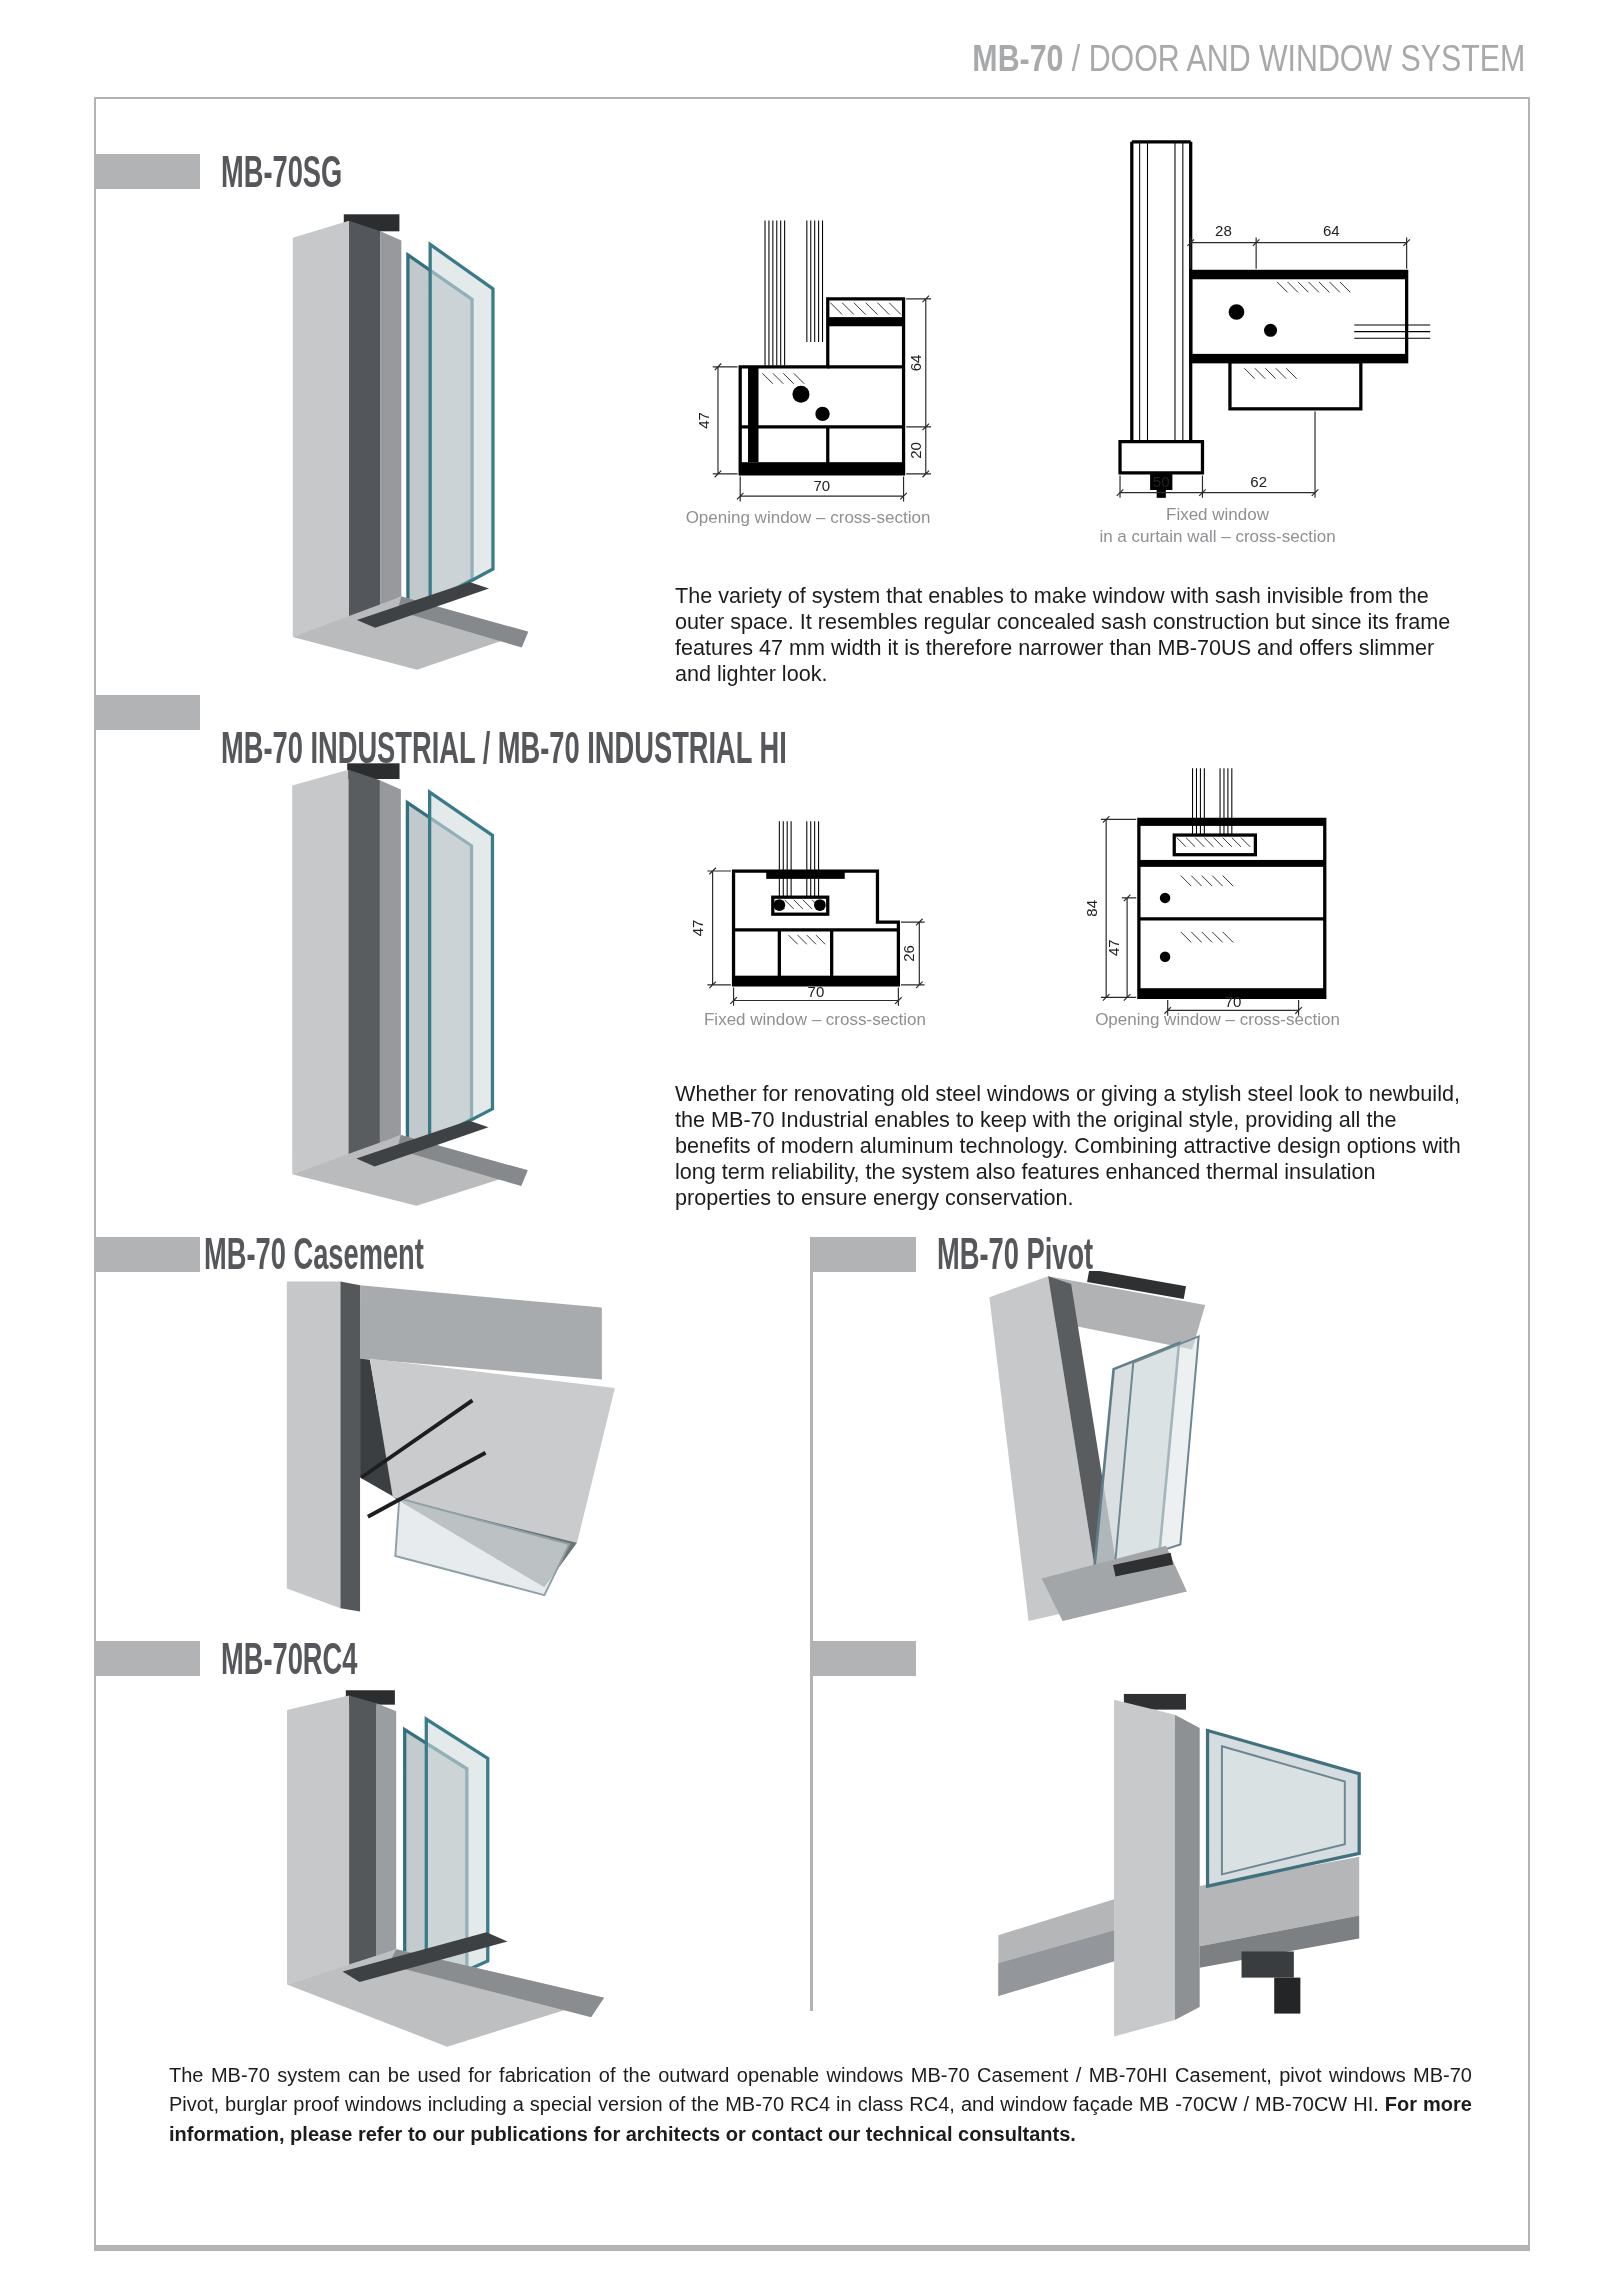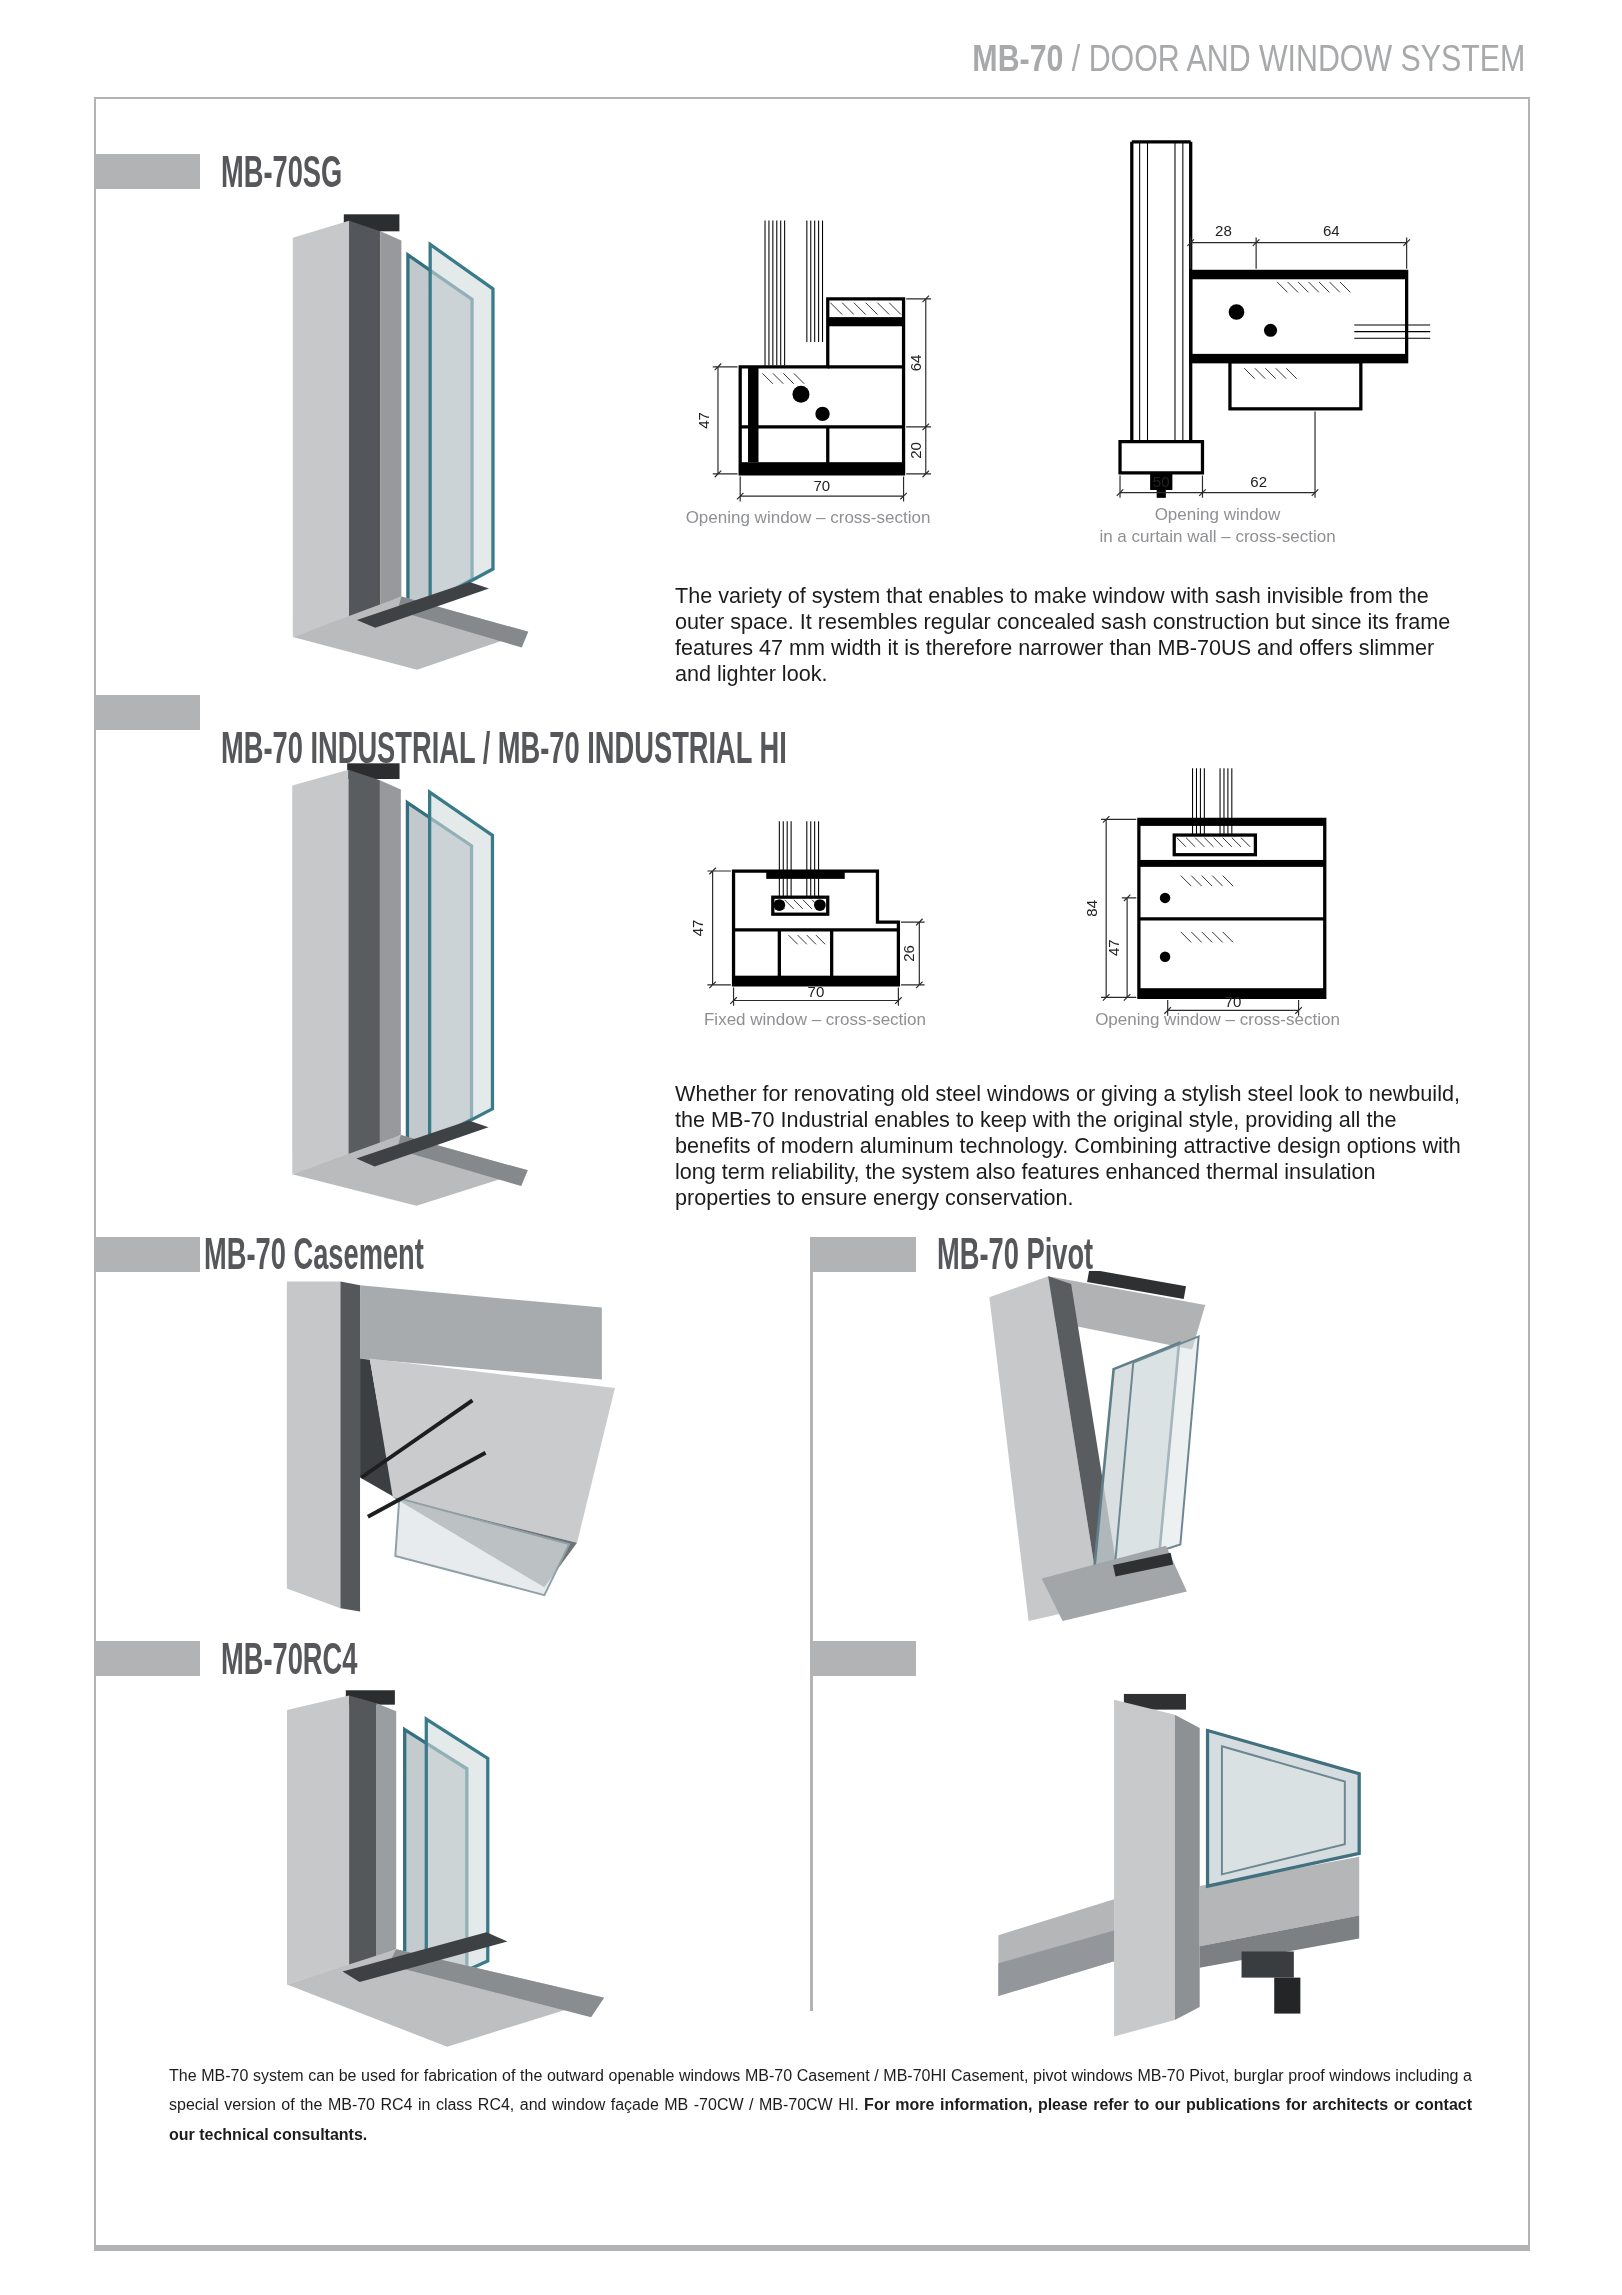--- a/index.html
+++ b/index.html
@@ -14,21 +14,21 @@
          border:2.6px solid #b1b3b5;border-bottom-width:6.5px;}
   
   .bar{position:absolute;width:106px;height:35px;background:#b1b3b5;}
   .sec-title{position:absolute;font-size:44px;font-weight:bold;color:#56575a;line-height:37px;white-space:nowrap;}
   .sec-title span{display:inline-block;transform:scaleX(0.62);transform-origin:left center;}
   
   .divider{position:absolute;left:810px;top:1272px;width:2.6px;height:739px;background:#b1b3b5;}
   
   .para{position:absolute;font-size:21.6px;line-height:26px;color:#1c1c1e;text-align:left;margin-top:35px;}
   .caption{position:absolute;font-size:17px;line-height:21.6px;color:#8e9093;text-align:center;}
-  .footer-text{position:absolute;left:169px;top:2061px;width:1303px;font-size:16px;line-height:29.4px;
+  .footer-text{position:absolute;left:169px;top:2061px;width:1303px;font-size:20px;line-height:29.4px;
                color:#1c1c1e;text-align:justify;}
   .footer-text .b{font-weight:bold;}
   
   .tl{stroke:#000;stroke-width:5;fill:none;stroke-linejoin:miter;}
   .tf{fill:#000;stroke:none;}
   .gl{stroke:#000;stroke-width:1.6;fill:none;}
   .hz{stroke:#000;stroke-width:1.2;fill:none;}
   .dl{stroke:#2a2a2a;stroke-width:1.8;fill:none;}
   .dt{font-family:"Liberation Sans",sans-serif;font-size:23px;fill:#222;}
   svg{position:absolute;}
@@ -122,21 +122,21 @@
       <path d="M225,171 l10,-10 M325,171 l10,-10 M555,171 l10,-10"></path>
       <path d="M122,522 V556 M248,522 V556 M420,424 V556 M122,548 H420"></path>
       <path d="M117,553 l10,-10 M243,553 l10,-10 M415,553 l10,-10"></path>
     </g>
     <text class="dt" x="280" y="156" text-anchor="middle">28</text>
     <text class="dt" x="445" y="156" text-anchor="middle">64</text>
     <text class="dt" x="185" y="540" text-anchor="middle">50</text>
     <text class="dt" x="334" y="540" text-anchor="middle">62</text>
   </svg>
   <div class="caption" style="left:1067px;top:504px;width:301px;">
-    <div>Opening window</div>
+    <div>Fixed window</div>
     <div>in a curtain wall – cross-section</div>
   </div>
 
   <div class="para" style="left:675px;top:548px;width:800px;">The variety of system that enables to make window with sash invisible from the outer space. It resembles regular concealed sash construction but since its frame features 47 mm width it is therefore narrower than MB-70US and offers slimmer and lighter look.</div>
 
   <div class="bar" style="left:94px;top:695px;"></div>
   <div class="sec-title" style="left:221px;top:694px;margin-top:35px;">
     <span>MB-70 INDUSTRIAL / MB-70 INDUSTRIAL HI</span>
   </div>
 

